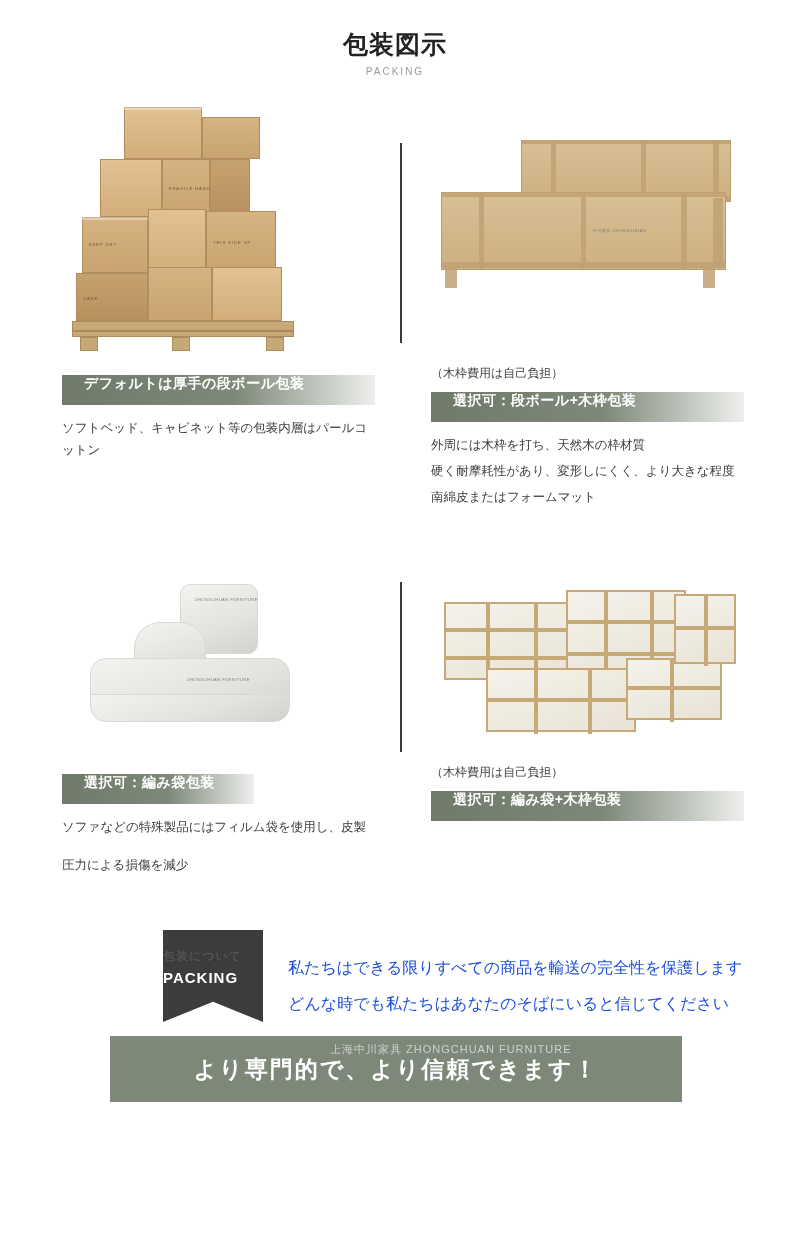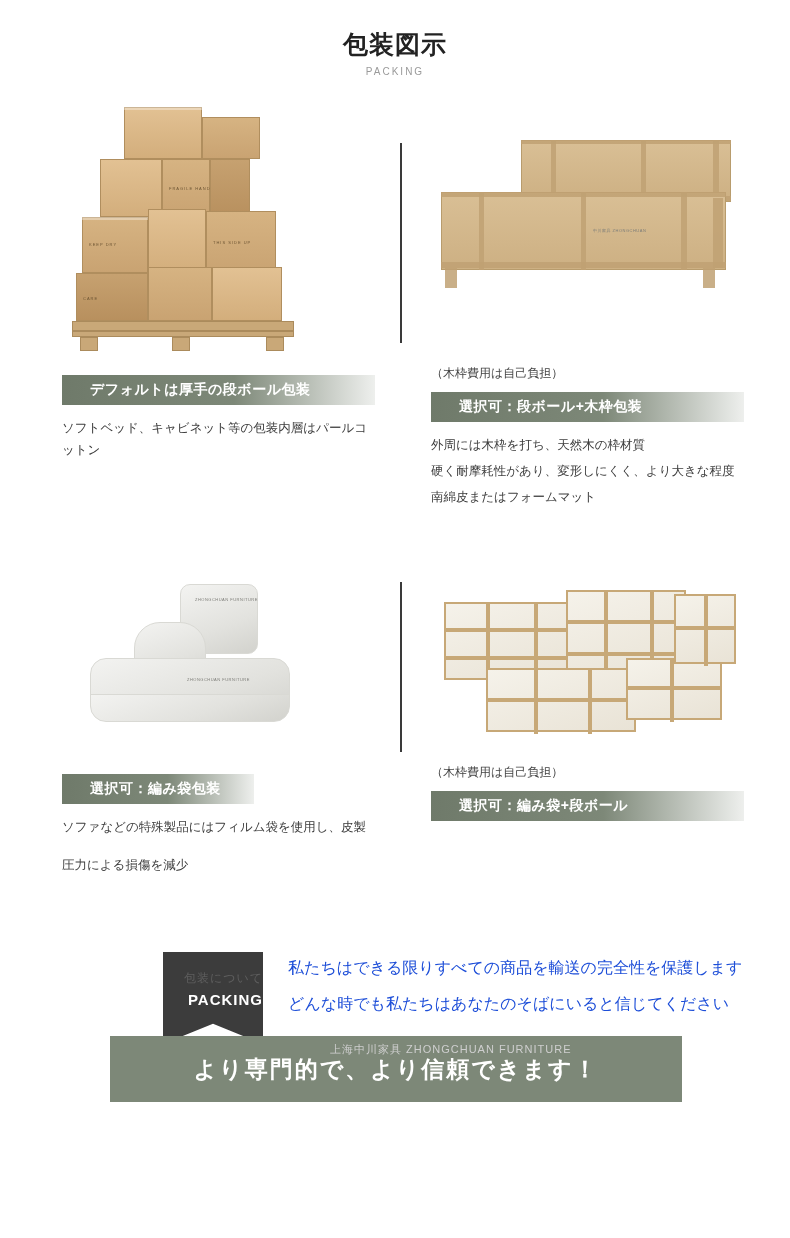--- a/index.html
+++ b/index.html
@@ -12,22 +12,21 @@
     background: #ffffff;
     font-family: "Liberation Sans", sans-serif;
     color: #333333;
     position: relative;
     overflow: hidden;
   }
 
   
   .header {
     text-align: center;
-    padding-top: 16px;
-    margin-top: 12px;
+    padding-top: 28px;
   }
   .header-title {
     font-size: 25px;
     font-weight: bold;
     letter-spacing: 1px;
     color: #222222;
     line-height: 32px;
   }
   .header-sub {
     font-size: 10px;
@@ -165,22 +164,22 @@
   .note {
     font-size: 12px;
     color: #444444;
     margin: 0 0 10px 0;
   }
   .banner {
     position: relative;
     height: 30px;
     background: linear-gradient(90deg, #6f7a6a 0%, #7d8878 55%, rgba(140,150,135,0.15) 100%);
     display: flex;
-    align-items: center;
-    padding-left: 28px;
+    align-items: flex-start;
+    padding-left: 22px;
     box-sizing: border-box;
   }
   .banner-text {
     font-size: 14px;
     color: #ffffff;
     font-weight: bold;
     letter-spacing: .5px;
     white-space: nowrap;
   }
   .desc {
@@ -194,27 +193,27 @@
 
   
   .footer {
     position: relative;
     margin-top: 36px;
     height: 190px;
   }
   .ribbon {
     position: absolute;
     left: 163px;
-    top: 24px;
+    top: 2px;
     width: 100px;
     height: 92px;
     background: #3c3c3c;
     clip-path: polygon(0 0, 100% 0, 100% 100%, 50% 78%, 0 100%);
     color: #ffffff;
-    text-align: right;
+    text-align: left;
   }
   .ribbon-cn {
     font-size: 12px;
     color: #5e5e5e;
     margin-top: 18px;
     letter-spacing: 1px;
   }
   .ribbon-en {
     font-size: 15px;
     letter-spacing: 1px;
@@ -400,21 +399,21 @@
             <div class="frame-bar" style="left:42px; top:-2px; width:4px; height:64px;"></div>
           </div>
           <div class="frame-box" style="left:238px; top:22px; width:62px; height:70px;">
             <div class="frame-bar" style="left:-2px; top:30px; width:62px; height:4px;"></div>
             <div class="frame-bar" style="left:28px; top:-2px; width:4px; height:72px;"></div>
           </div>
         </div>
       </div>
       <div class="note">（木枠費用は自己負担）</div>
       <div class="banner">
-        <span class="banner-text">選択可：編み袋+段ボール</span>
+        <span class="banner-text">選択可：編み袋+木枠包装</span>
       </div>
     </div>
   </div>
 </div>
 
 <div class="footer">
   <div class="ribbon">
     <div class="ribbon-cn">包装について</div>
     <div class="ribbon-en">PACKING</div>
   </div>

